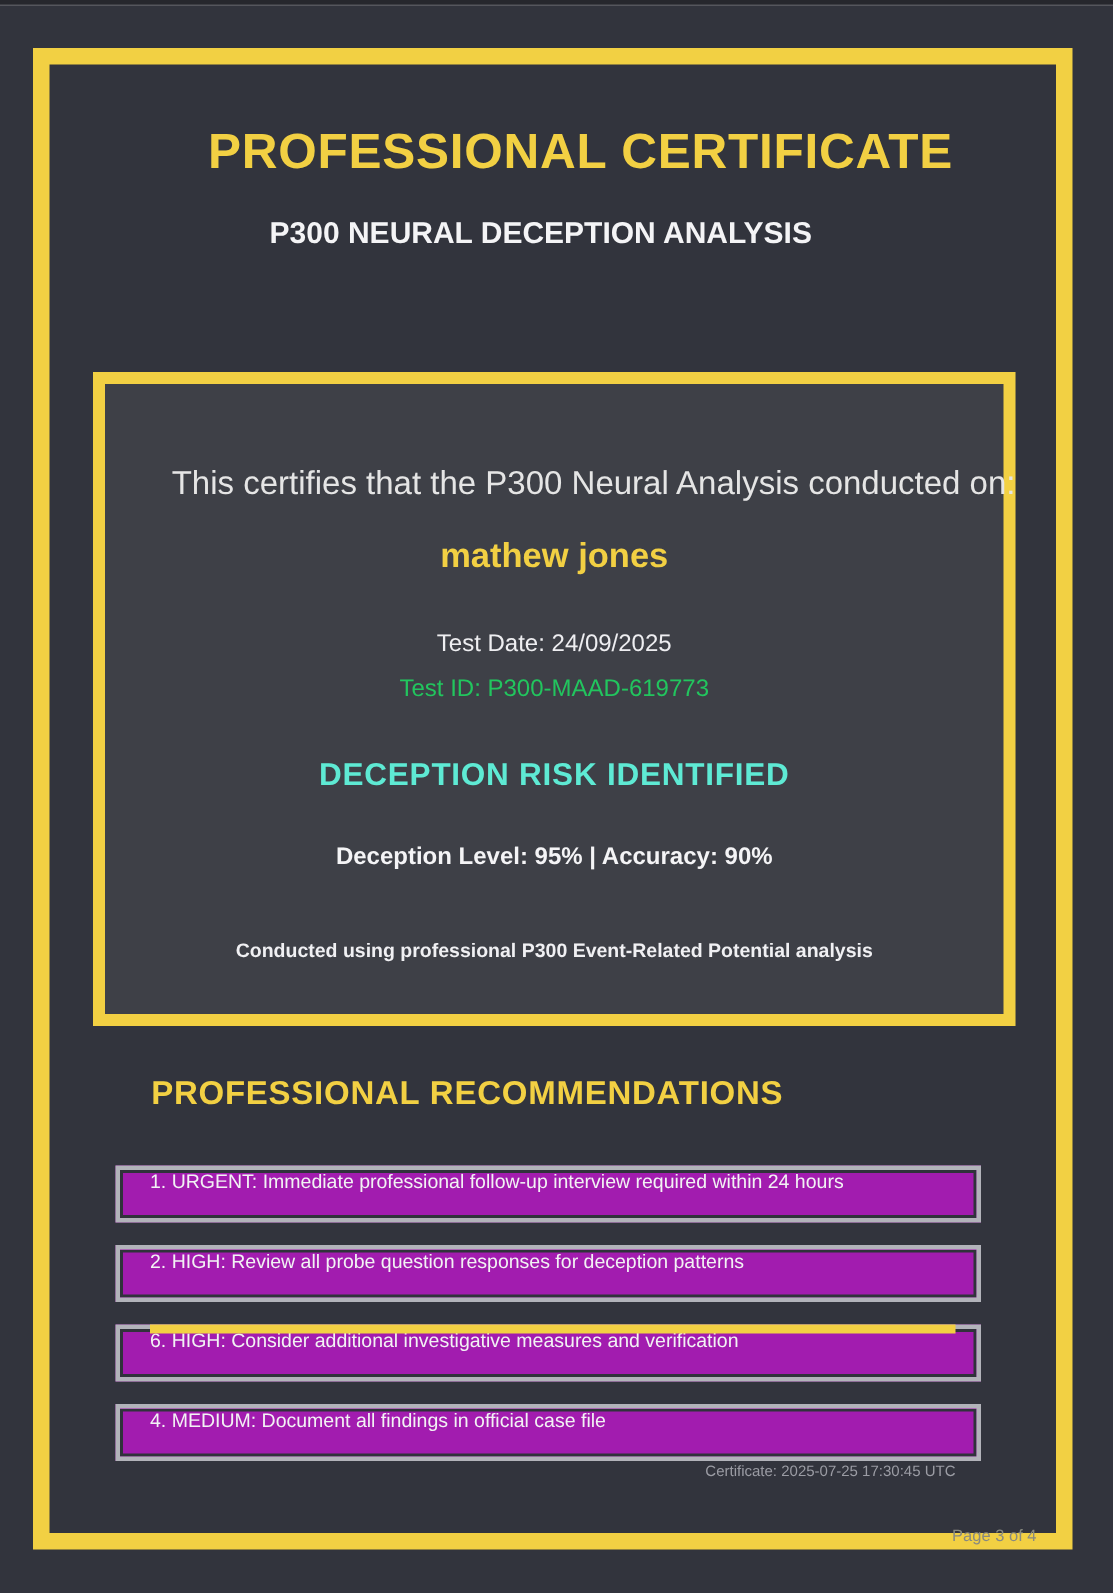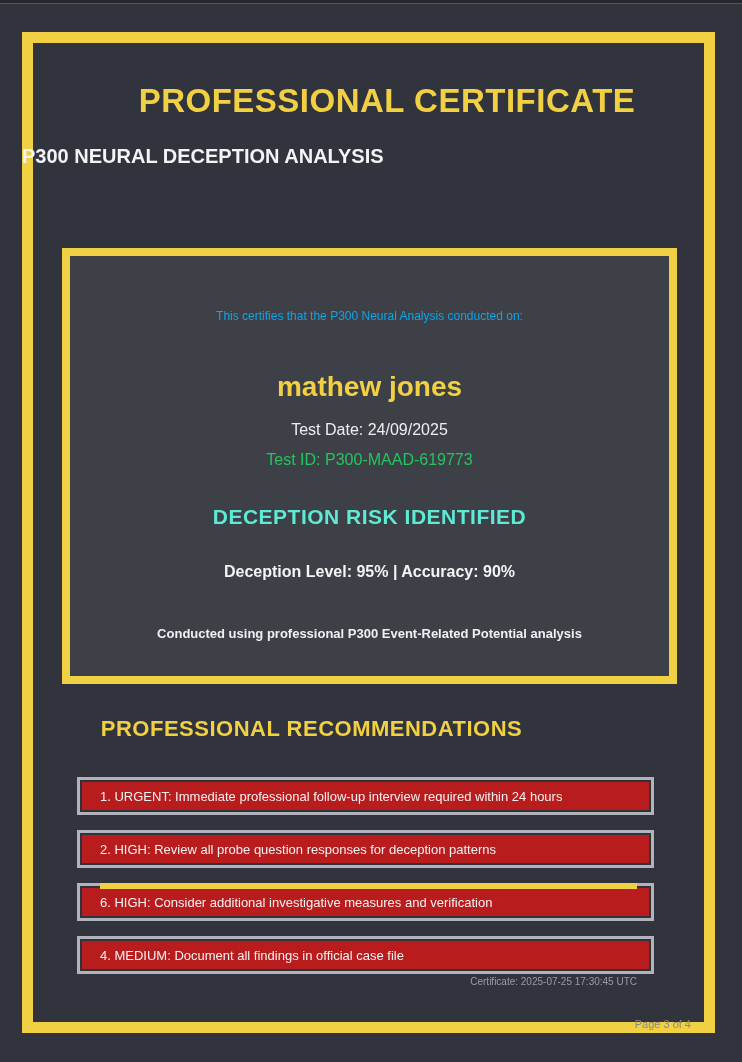--- a/index.html
+++ b/index.html
@@ -38,42 +38,43 @@
     font-size: 33px;
     font-weight: bold;
     letter-spacing: 0.5px;
     color: #f2d043;
     line-height: 1.1;
   }
   .page-subtitle {
     position: absolute;
     left: 22px; top: 145px;
     width: 677px;
+    text-align: center;
     font-size: 20px;
     font-weight: bold;
     color: #f4f4f6;
     line-height: 1.1;
   }
   .cert-box {
     position: absolute;
     left: 62px; top: 248px;
     width: 615px; height: 436px;
     box-sizing: border-box;
     border: 8px solid #f2d043;
     background: #3e4047;
   }
   .cert-line {
     position: absolute;
     left: 62px;
     width: 615px;
     text-align: center;
     line-height: 1.2;
   }
-  .intro-line   { top: 309px; font-size: 12px; color: #0ea5e9; }
-  .subject-name { top: 370px; font-size: 28px; font-weight: bold; color: #f2d043; }
+  .intro-line   { top: 309px; font-size: 22px; color: #e5e5e5; text-align: right; }
+  .subject-name { top: 357px; font-size: 23px; font-weight: bold; color: #f2d043; }
   .test-date    { top: 420px; font-size: 16px; color: #eeeef1; }
   .test-id      { top: 450px; font-size: 16px; color: #22c55e; }
   .risk-heading { top: 504px; font-size: 21px; font-weight: bold; letter-spacing: 0.5px; color: #5eead4; }
   .metrics-line { top: 562px; font-size: 16px; font-weight: bold; color: #f4f4f6; }
   .method-line  { top: 626px; font-size: 13px; font-weight: bold; color: #f0f0f3; }
   .rec-heading {
     position: absolute;
     left: 22px; top: 716px;
     width: 579px;
     text-align: center;
@@ -82,23 +83,23 @@
     letter-spacing: 0.5px;
     color: #f2d043;
   }
   .rec-box {
     position: absolute;
     left: 77px;
     width: 577px; height: 38px;
     box-sizing: border-box;
     border: 3px solid #b2b3ba;
     box-shadow: inset 0 0 0 2px #30323b;
-    background: #b91c1c;
+    background: #a21caf;
     display: flex;
-    align-items: center;
+    align-items: flex-start;
     padding-left: 20px;
     font-size: 13px;
     color: #f2f2f4;
     z-index: 1;
   }
   .rec-box-1 { top: 777px; }
   .rec-box-2 { top: 830px; }
   .rec-box-3 { top: 883px; }
   .rec-box-4 { top: 936px; }
   .accent-stripe {

